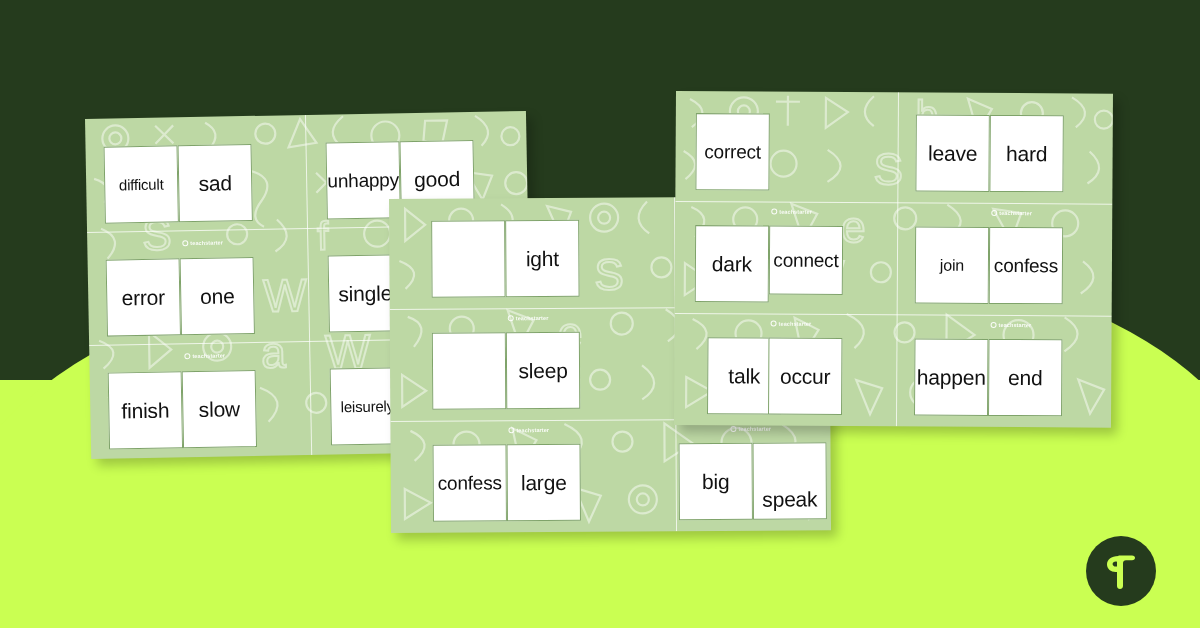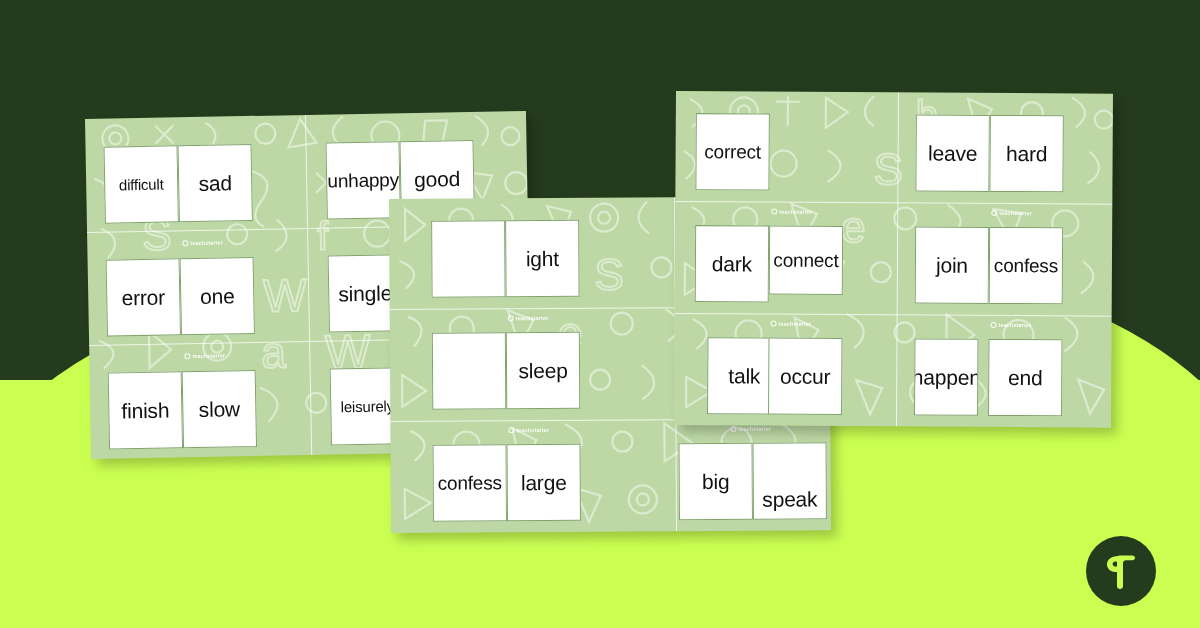--- a/index.html
+++ b/index.html
@@ -444,40 +444,40 @@
         <span class="wmdot"></span>
         <span>teachstarter</span>
       </div>
       <div class="card" style="left: 20px; top: 134px; width: 74px; height: 77px;">
         <span class="word" style="font-size: 21px;">dark</span>
       </div>
       <div class="card" style="left: 94px; top: 134px; width: 74px; height: 69px;">
         <span class="word" style="font-size: 19px;">connect</span>
       </div>
       <div class="card" style="left: 240px; top: 134px; width: 74px; height: 77px;">
-        <span class="word" style="font-size: 21px;">join</span>
+        <span class="word" style="font-size: 16px;">join</span>
       </div>
       <div class="card" style="left: 314px; top: 134px; width: 74px; height: 77px;">
         <span class="word" style="font-size: 19px;">confess</span>
       </div>
       <div class="wm" style="left: 96px; top: 229px;">
         <span class="wmdot"></span>
         <span>teachstarter</span>
       </div>
       <div class="wm" style="left: 316px; top: 229px;">
         <span class="wmdot"></span>
         <span>teachstarter</span>
       </div>
       <div class="card" style="left: 20px; top: 246px; width: 74px; height: 77px; margin-left: 13px;">
         <span class="word" style="font-size: 21px;">talk</span>
       </div>
       <div class="card" style="left: 94px; top: 246px; width: 74px; height: 77px;">
         <span class="word" style="font-size: 21px;">occur</span>
       </div>
-      <div class="card" style="left: 240px; top: 246px; width: 64px; height: 77px;">
+      <div class="card" style="left: 240px; top: 246px; width: 74px; height: 77px;">
         <span class="word" style="font-size: 21px;">happen</span>
       </div>
       <div class="card" style="left: 314px; top: 246px; width: 74px; height: 77px;">
         <span class="word" style="font-size: 21px;">end</span>
       </div>
     </div>
 
   <div id="logo">
     <svg width="40" height="42" viewBox="0 0 40 42">
       <path d="M17.5 6 C10 6 6 10 6 14.5 C6 19 10 22 14.5 22 L16 22 L16 36 C16 38 17.4 39 19 39 C20.6 39 22 38 22 36 L22 13 C22 11.3 23.2 10.2 25 10.2 L31 10.2 C33 10.2 34 9 34 7.8 C34 6.4 33 5.4 31 5.4 L17.5 5.4 Z M14.8 11.4 C16.3 11.4 16 12 16 13.6 L16 16.6 L14.8 16.6 C12.9 16.6 11.6 15.5 11.6 14 C11.6 12.5 12.9 11.4 14.8 11.4 Z" fill="#caff52"></path>

